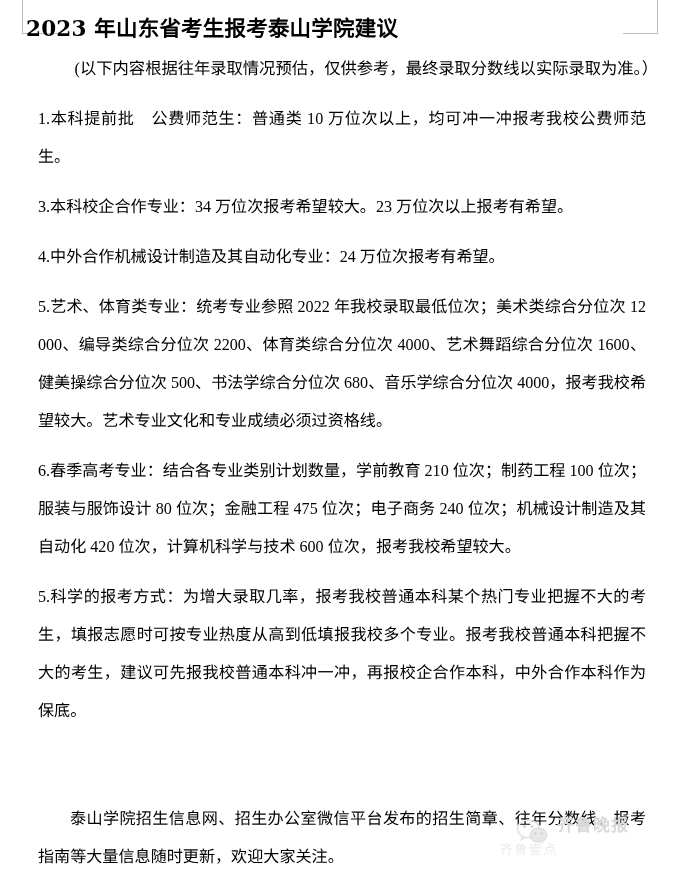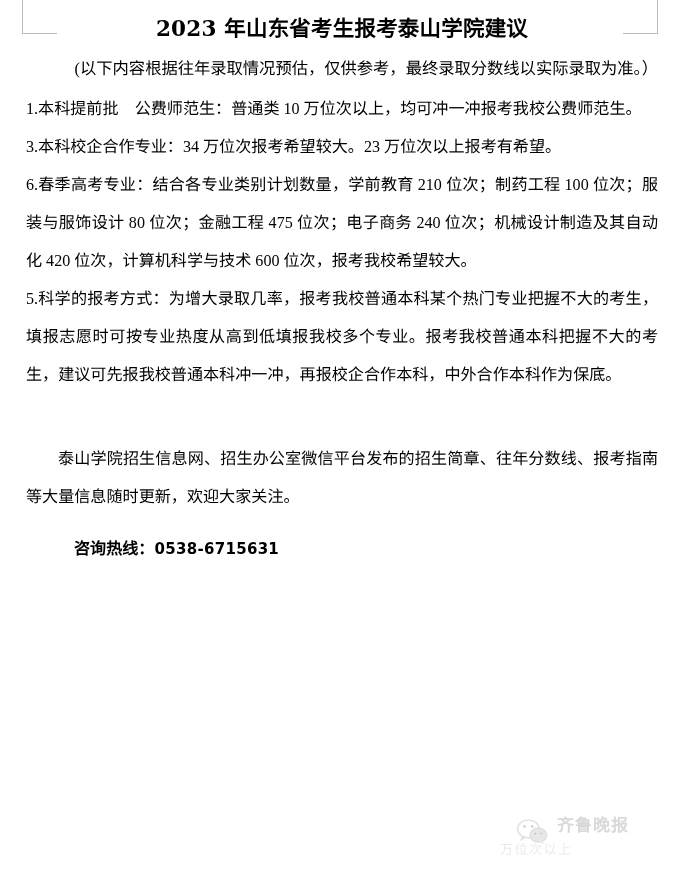--- a/index.html
+++ b/index.html
@@ -39,39 +39,39 @@
     left: 26px;
     right: 22px;
     top: 14px;
   }
 
   .doc-title {
     font-family: "DejaVu Serif", "Liberation Serif", serif;
     font-weight: bold;
     font-size: 21.5px;
     line-height: 30px;
-    text-align: center;
+    text-align: left;
     letter-spacing: 0.2px;
     margin: 0 0 6px 0;
     white-space: nowrap;
   }
 
   .subtitle {
     font-size: 16.3px;
     line-height: 38px;
     text-indent: 14px;
     margin: 0 0 2px 0;
     white-space: nowrap;
     text-align: right;
   }
 
   .para {
     font-size: 16.1px;
     line-height: 38px;
-    margin: 0;
+    margin: 12px;
     text-align: justify;
     text-justify: inter-ideograph;
     text-indent: 0;
     word-break: break-all;
   }
 
   .para.indent {
     text-indent: 32px;
   }
 
@@ -141,20 +141,22 @@
   <div class="corner tr"></div>
 
   <div class="content">
 
     <h1 class="doc-title">2023 年山东省考生报考泰山学院建议</h1>
 
     <p class="subtitle">(以下内容根据往年录取情况预估，仅供参考，最终录取分数线以实际录取为准。）</p>
 
     <p class="para">1.本科提前批　公费师范生：普通类 10 万位次以上，均可冲一冲报考我校公费师范生。</p>
     <p class="para">3.本科校企合作专业：34 万位次报考希望较大。23 万位次以上报考有希望。</p>
+    <p class="para">4.中外合作机械设计制造及其自动化专业：24 万位次报考有希望。</p>
+    <p class="para">5.艺术、体育类专业：统考专业参照 2022 年我校录取最低位次；美术类综合分位次 12000、编导类综合分位次 2200、体育类综合分位次 4000、艺术舞蹈综合分位次 1600、健美操综合分位次 500、书法学综合分位次 680、音乐学综合分位次 4000，报考我校希望较大。艺术专业文化和专业成绩必须过资格线。</p>
     <p class="para">6.春季高考专业：结合各专业类别计划数量，学前教育 210 位次；制药工程 100 位次；服装与服饰设计 80 位次；金融工程 475 位次；电子商务 240 位次；机械设计制造及其自动化 420 位次，计算机科学与技术 600 位次，报考我校希望较大。</p>
     <p class="para">5.科学的报考方式：为增大录取几率，报考我校普通本科某个热门专业把握不大的考生，填报志愿时可按专业热度从高到低填报我校多个专业。报考我校普通本科把握不大的考生，建议可先报我校普通本科冲一冲，再报校企合作本科，中外合作本科作为保底。</p>
 
     <div class="spacer-block"></div>
 
     <p class="para indent">泰山学院招生信息网、招生办公室微信平台发布的招生简章、往年分数线、报考指南等大量信息随时更新，欢迎大家关注。</p>
 
     <p class="hotline"><span>咨询热线：</span><span class="num">0538-6715631</span></p>
 
   </div>
@@ -166,16 +168,16 @@
         <path d="M8 24 L5 31 L12 27 Z" fill="#e2e2e2"></path>
         <circle cx="11" cy="12" r="1.9" fill="#d5d5d5"></circle>
         <circle cx="21" cy="12" r="1.9" fill="#d5d5d5"></circle>
         <ellipse cx="29" cy="23" rx="11" ry="9" fill="#e8e8e8" stroke="#dcdcdc" stroke-width="1.5"></ellipse>
         <path d="M34 30 L37 35 L31 32 Z" fill="#e8e8e8"></path>
         <circle cx="25" cy="21" r="1.4" fill="#c9c9c9"></circle>
         <circle cx="33" cy="21" r="1.4" fill="#c9c9c9"></circle>
       </svg>
       <span class="wm-text">齐鲁晚报</span>
     </div>
-    <div class="wm-sub">万位次以上</div>
+    <div class="wm-sub">齐鲁壹点</div>
   </div>
 
 </div>
 
 </body></html>

